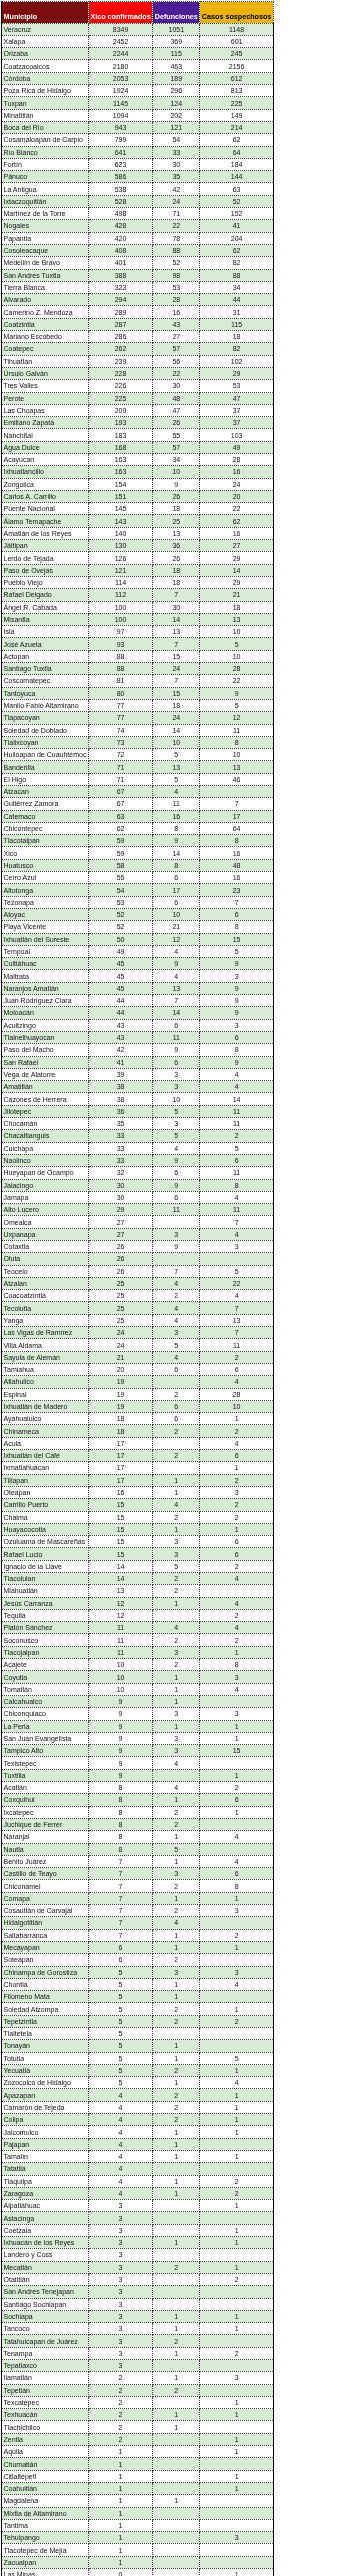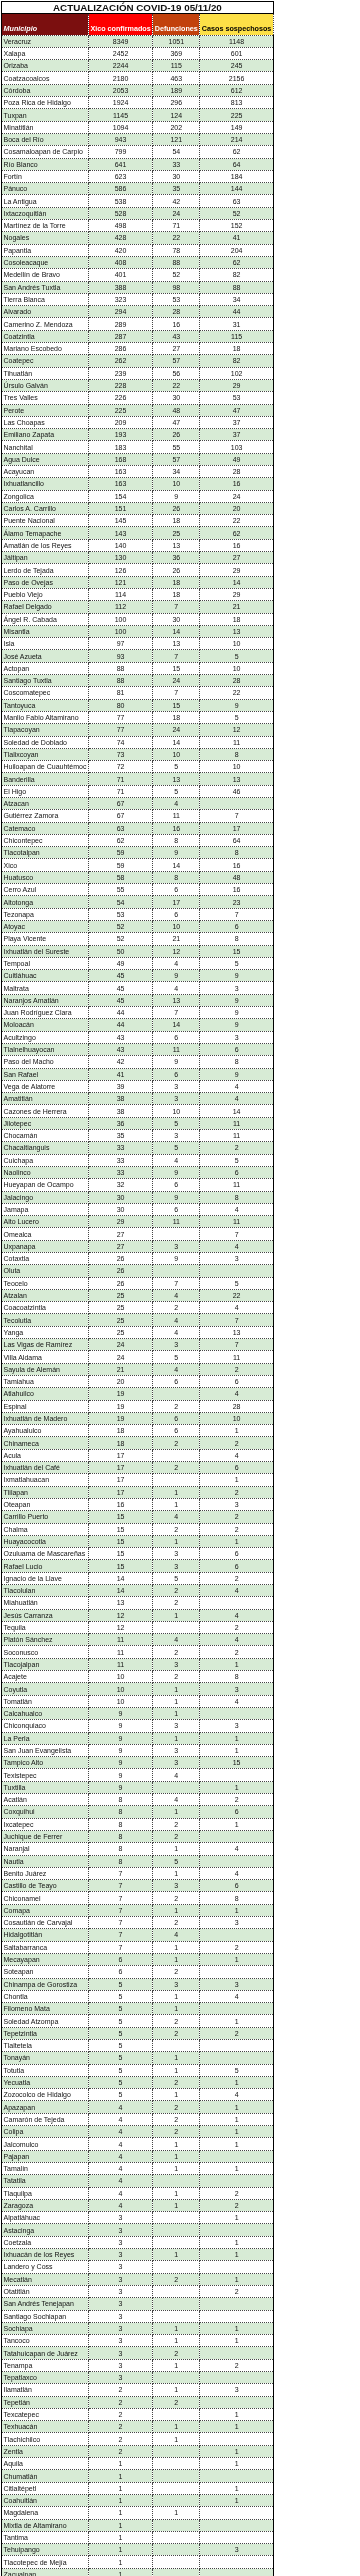--- a/index.html
+++ b/index.html
@@ -7,24 +7,24 @@
   .wrap{padding:1px 0 0 1px;}
   table{border-collapse:collapse;table-layout:fixed;}
   col.c-mun{width:77px;}
   col.c-conf{width:48px;}
   col.c-def{width:45px;}
   col.c-sosp{width:51px;}
   col.c-neg{width:45px;}
   td,th{height:11.3px;padding:0 1.5px;overflow:hidden;white-space:nowrap;border:0.5px dotted #454545;}
   td.title-cell{height:10.3px;border:0.5px solid #000;font-size:9.8px;font-weight:bold;text-align:center;background:#fff;letter-spacing:0px;}
   th{height:19.6px;font-size:7.2px;font-weight:bold;vertical-align:bottom;line-height:1.15;padding-bottom:1px;}
-  th.h-mun{background:#7b0f0f;color:#fff;text-align:left;font-style:italic;}
+  th.h-mun{background:#7b0f0f;color:#fff;text-align:left;}
   th.h-conf{background:#fe0000;color:#fff;text-align:center;}
-  th.h-def{background:#c2410c;color:#fff;text-align:right;}
-  th.h-sosp{background:#fde047;color:#000;text-align:center;}
+  th.h-def{background:#4c1d95;color:#fff;text-align:right;}
+  th.h-sosp{background:#eab308;color:#000;text-align:center;}
   tr.green td{background:#d7ebd5;}
   tr.white td{background:#ffffff;}
   td.name{text-align:left;}
   td.num{text-align:center;}
   td.edge{border-right:0.5px solid #000;}
   tr > td:first-child, tr > th:first-child{border-left:0.5px solid #000;}
   td.ghost{border:none !important;background:#fff !important;}
   td.neg-label{border:0.5px solid #000;background:#fff !important;color:#15701c;font-weight:bold;text-align:center;font-size:7.2px;}
   tr.totals td{font-weight:bold;text-align:center;font-size:7.2px;border-bottom:0.5px solid #000;}
   td.t-mun{background:#fff;}
@@ -40,24 +40,20 @@
   <table>
     <colgroup>
       <col class="c-mun">
         <col class="c-conf">
         <col class="c-def">
         <col class="c-sosp">
         <col class="c-neg">
     </colgroup>
     <thead>
       <tr>
-        <td class="title-cell edge" colspan="4">ACTUALIZACIÓN COVID-19 05/11/20</td>
-        <td class="ghost"></td>
-      </tr>
-      <tr>
         <th class="h-mun">Municipio</th>
         <th class="h-conf">Xico confirmados</th>
         <th class="h-def">Defunciones</th>
         <th class="h-sosp edge">Casos sospechosos</th>
         <th class="ghost" style="border:none;background:#fff"></th>
       </tr>
     </thead>
     <tbody>
         <tr class="green">
           <td class="name">Veracruz</td>

